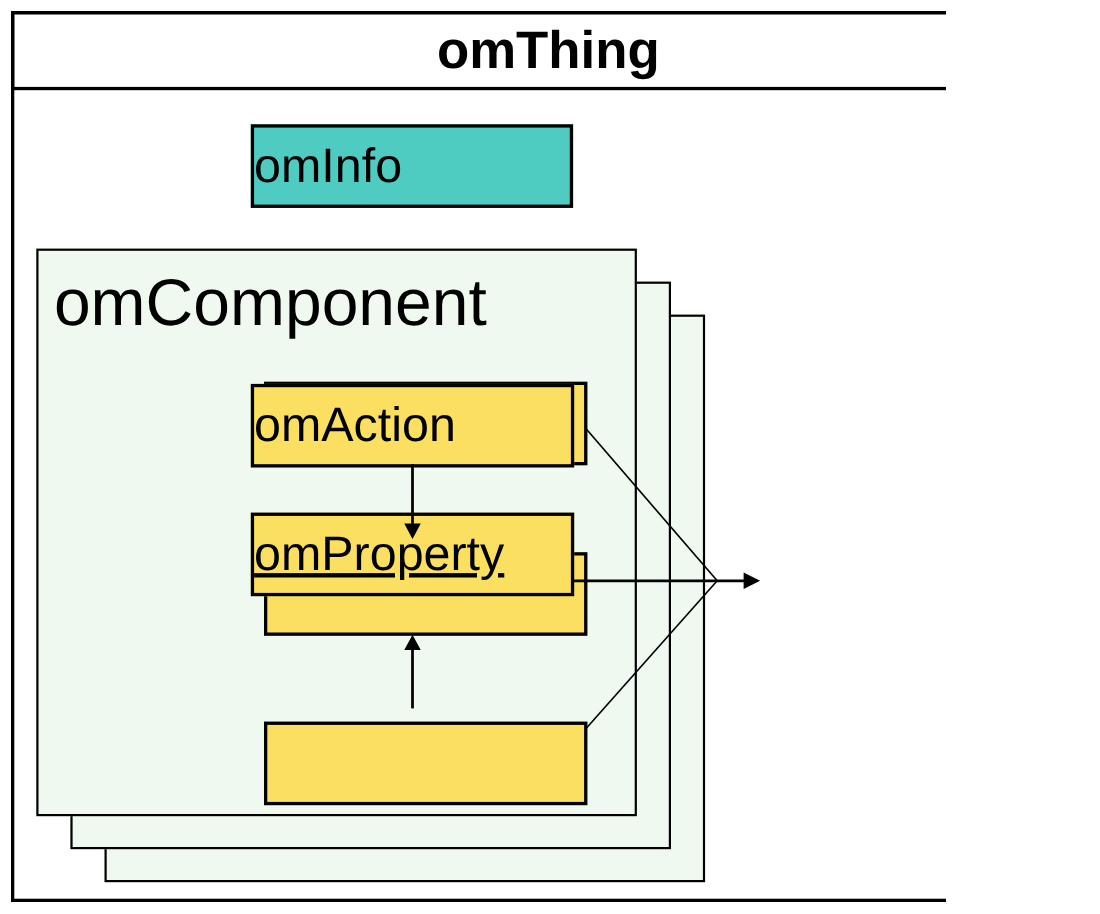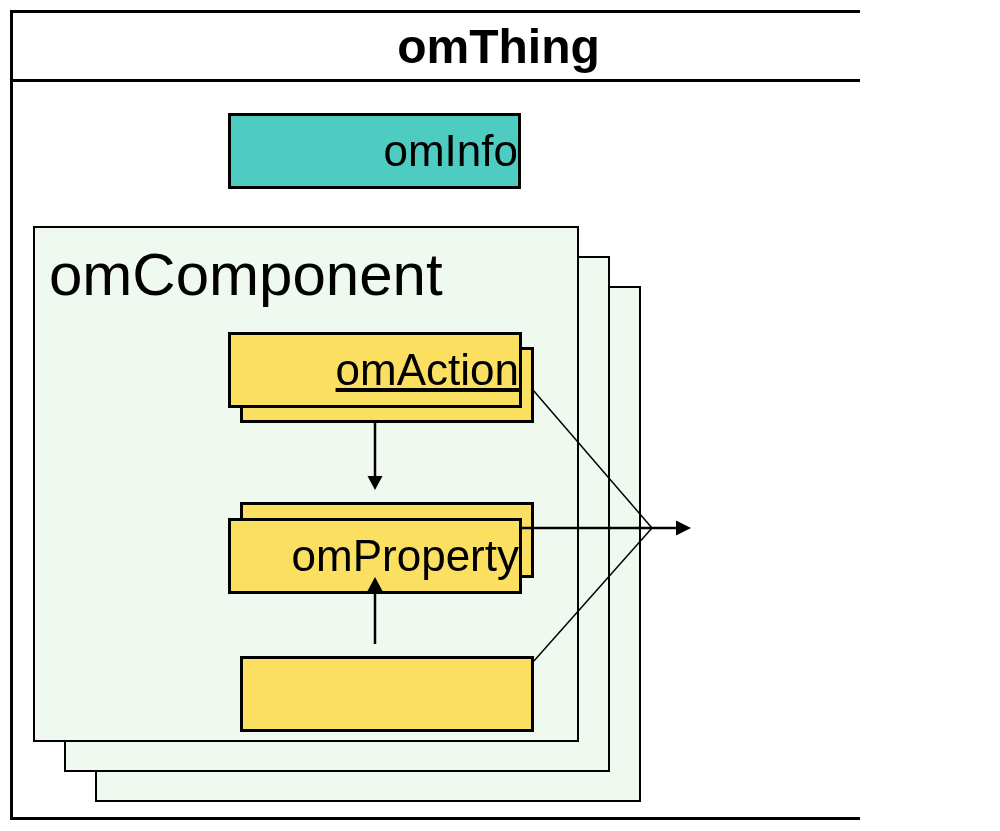--- a/index.html
+++ b/index.html
@@ -45,39 +45,39 @@
 
   .component-label {
     position: absolute;
     left: 49px; top: 240px;
     font-size: 60px;
   }
 
   
   .node {
     position: absolute;
-    display: flex; align-items: center; justify-content: flex-end;
+    display: flex; align-items: center; justify-content: flex-start;
     font-size: 44px;
     border: 3px solid #000;
   }
   .node-info   { left: 228px; top: 113px; width: 293px; height: 76px; background: var(--teal, #4fccc2); }
   .node-schema { left: 692px; top: 490px; width: 282px; height: 77px; background: var(--red, #f97470); }
 
   .yellow-shadow {
     position: absolute;
     width: 294px; height: 76px;
     background: var(--yellow, #fbdf60);
     border: 3px solid #000;
   }
   .node-yellow { width: 294px; height: 76px; background: var(--yellow, #fbdf60); }
 
   .shadow-action   { left: 240px; top: 347px; }
-  .node-action     { left: 228px; top: 332px; text-decoration: underline; }
+  .node-action     { left: 228px; top: 349px; }
   .shadow-property { left: 240px; top: 502px; }
-  .node-property   { left: 228px; top: 518px; }
+  .node-property   { left: 228px; top: 466px; text-decoration: underline; }
   .shadow-event    { left: 240px; top: 656px; }
   .node-event      { left: 228px; top: 644px; }
 
   
   .edges-svg {
     position: absolute;
     left: 0; top: 0;
     width: 1000px; height: 831px;
     pointer-events: none;
     z-index: 10;

